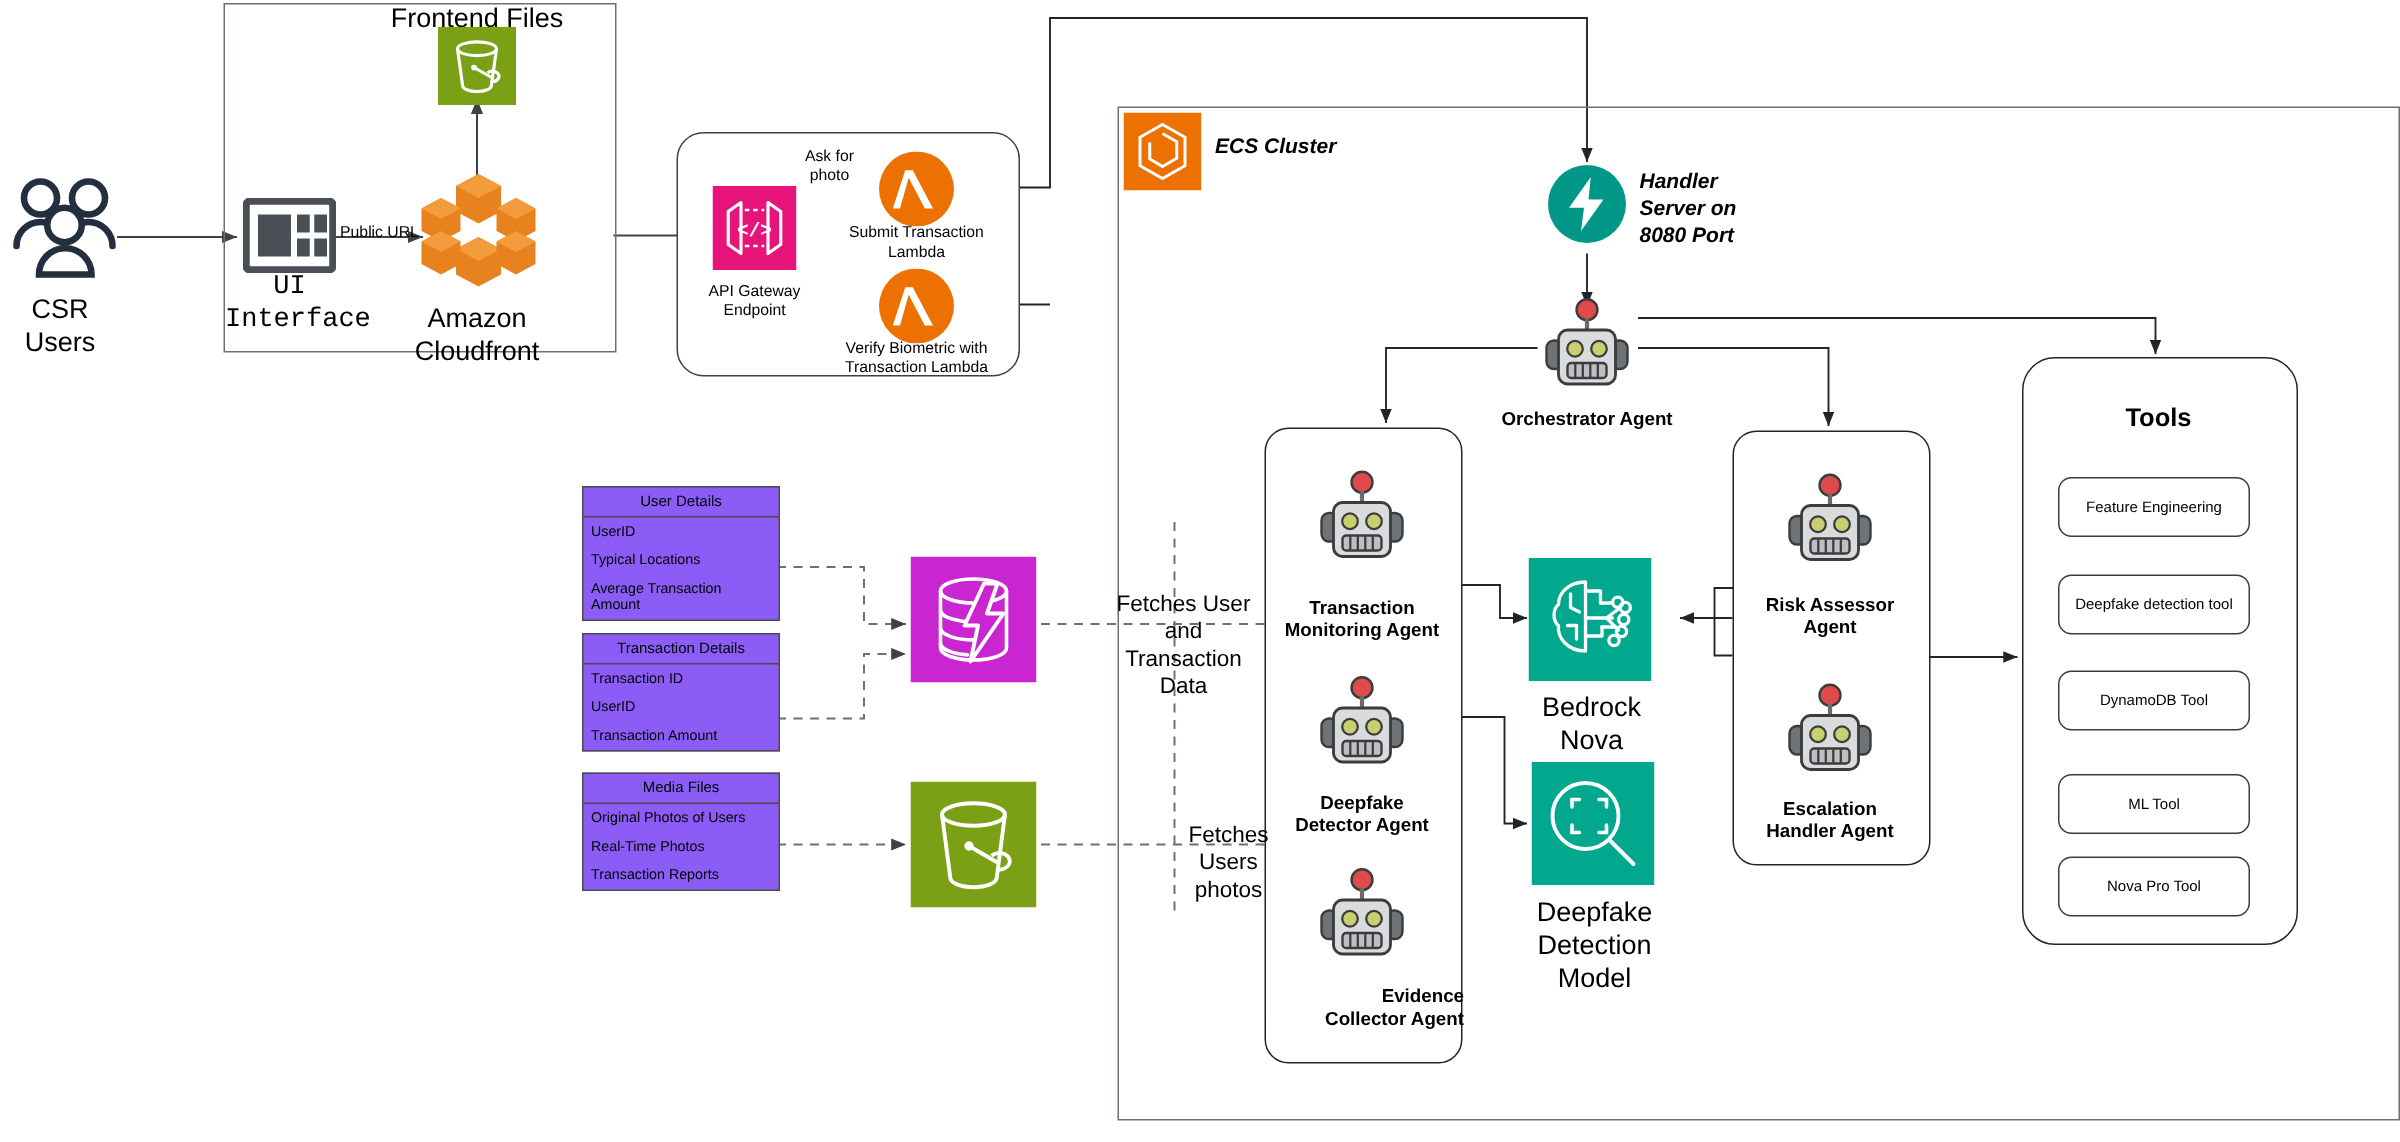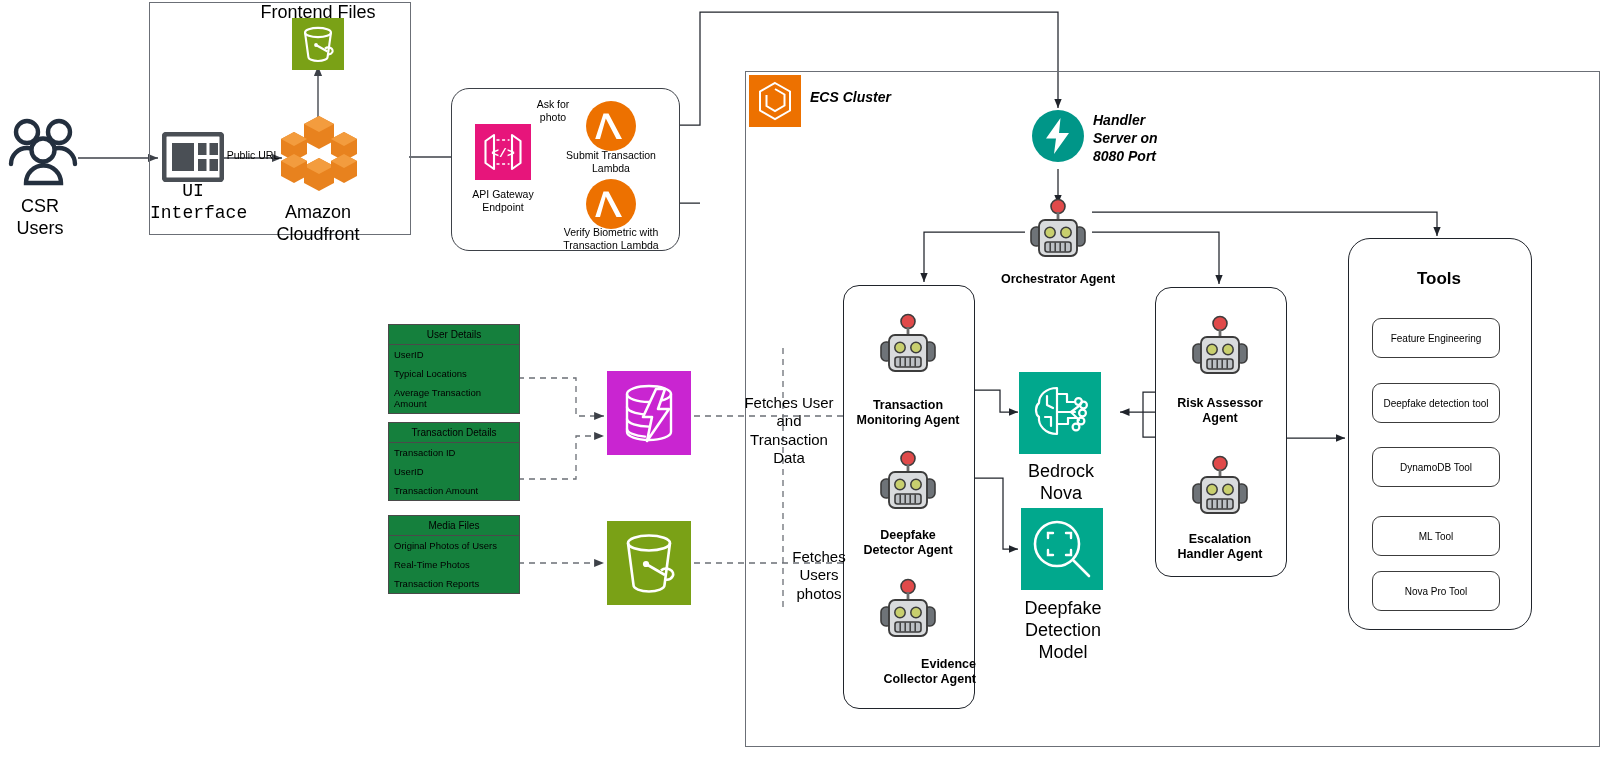--- a/index.html
+++ b/index.html
@@ -14,21 +14,21 @@
   .lbl-bold{font-weight:bold;font-size:12.5px;}
   .lbl-ital{font-style:italic;font-weight:bold;font-size:14px;text-align:left;}
   .lbl-tiny{font-size:15px;}
 
   
   .group-box{position:absolute;border:1.6px solid #6b6f76;background:transparent;}
   .round-box{position:absolute;border:1.4px solid #20242b;border-radius:16px;background:#fff;}
   .round-box-lg{border-radius:22px;}
 
   
-  .tbl{position:absolute;border:1.3px solid #4a4a4a;background:#15803d;}
+  .tbl{position:absolute;border:1.3px solid #4a4a4a;background:#8b5cf6;}
   .tbl .th{font-size:10px;text-align:center;padding:4px 2px 4px;border-bottom:1.3px solid #4a4a4a;}
   .tbl .td{font-size:9.5px;text-align:left;padding:4px 5px;}
 
   
   .pill{position:absolute;border:1px solid #3c3c3c;border-radius:9px;background:#fff;
         display:flex;align-items:center;justify-content:center;font-size:10px;text-align:center;}
 
   .sq-icon{position:absolute;display:block;}
 </style>
 </head>

